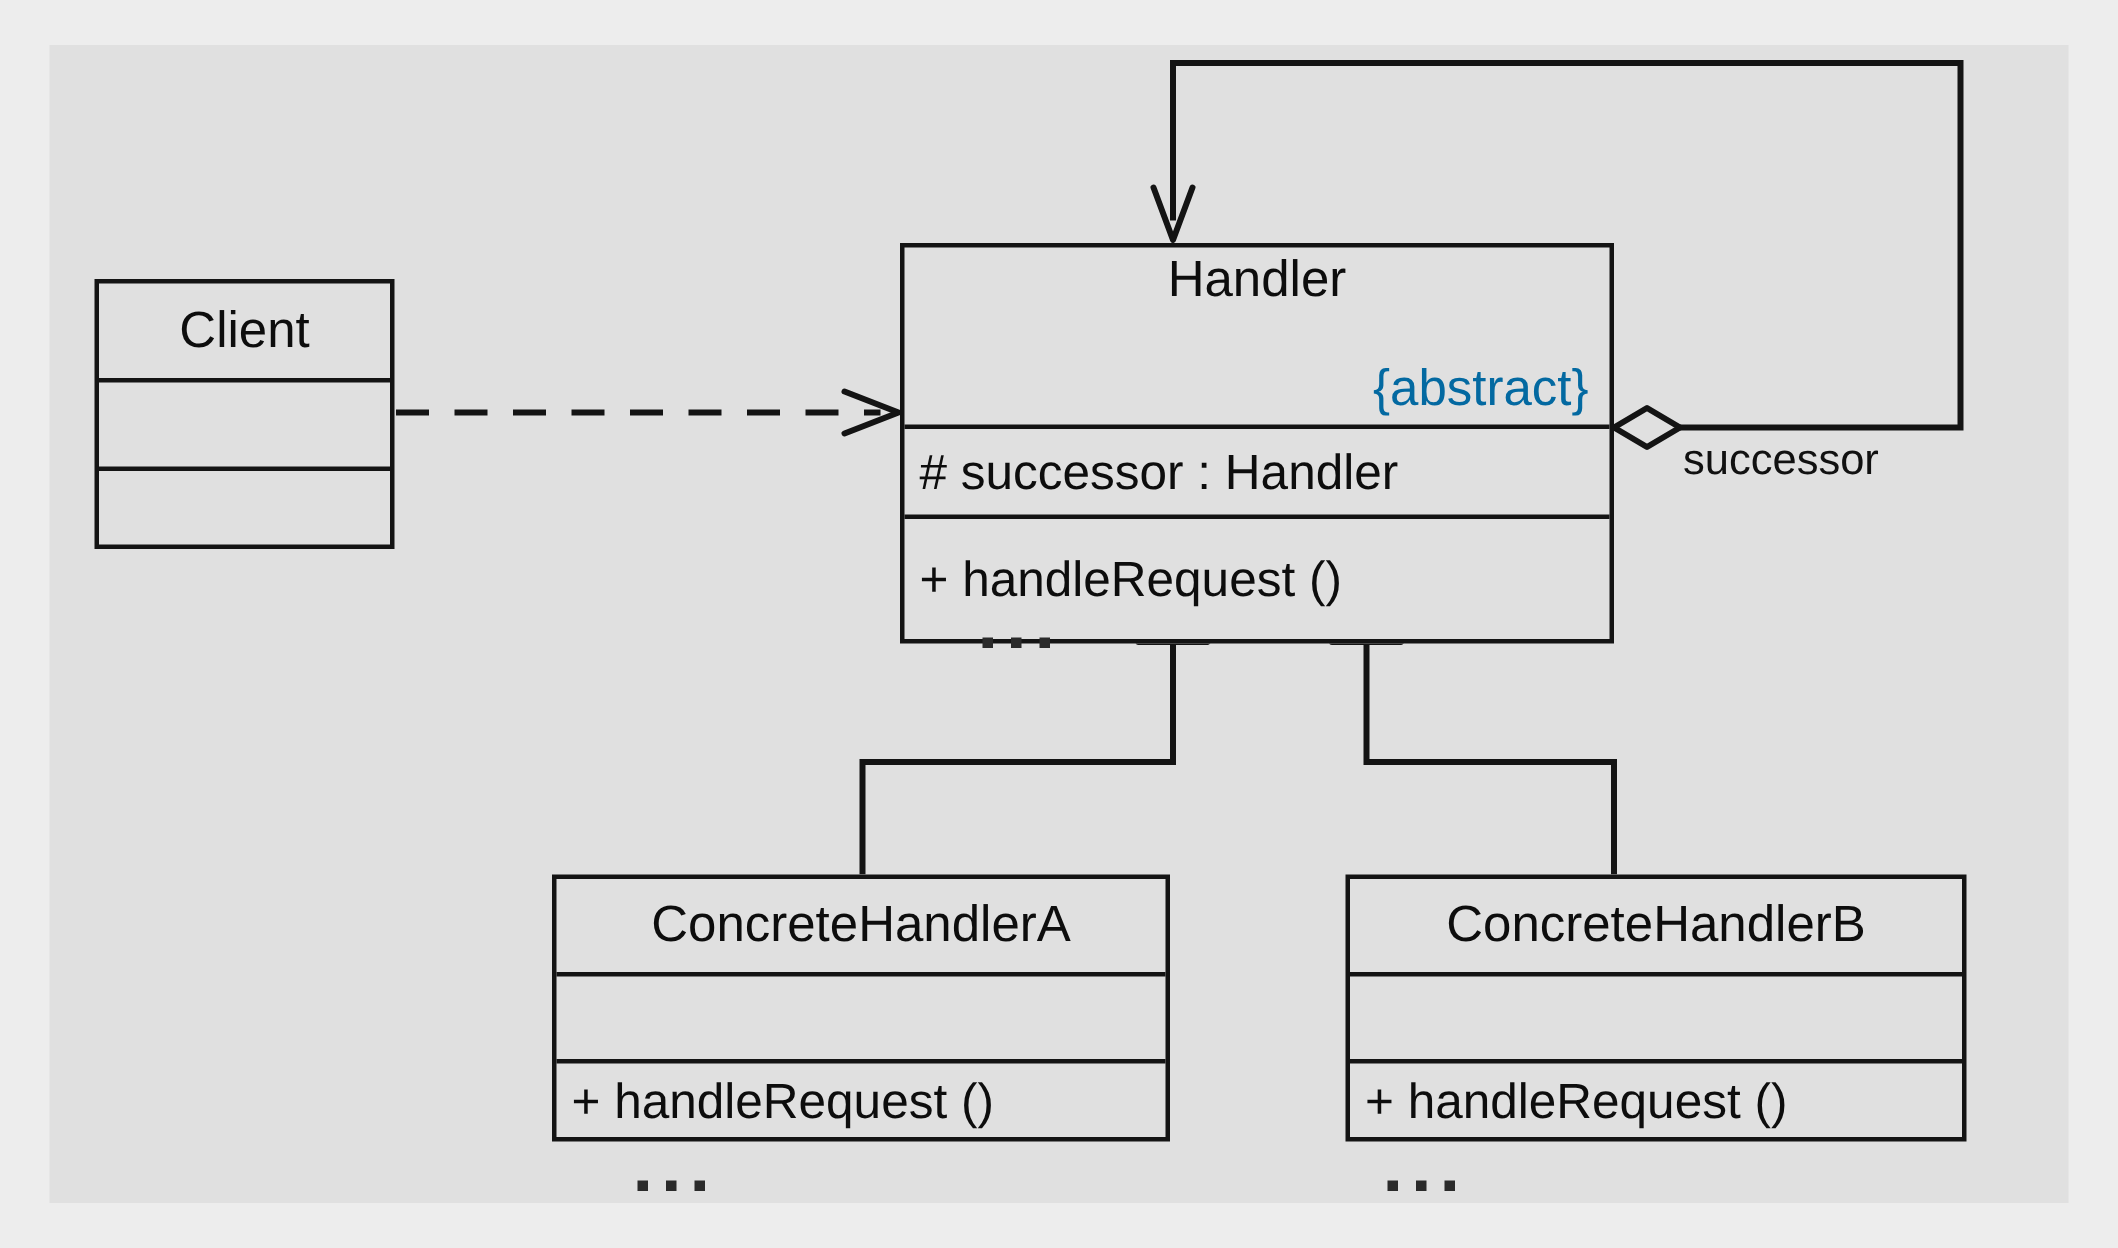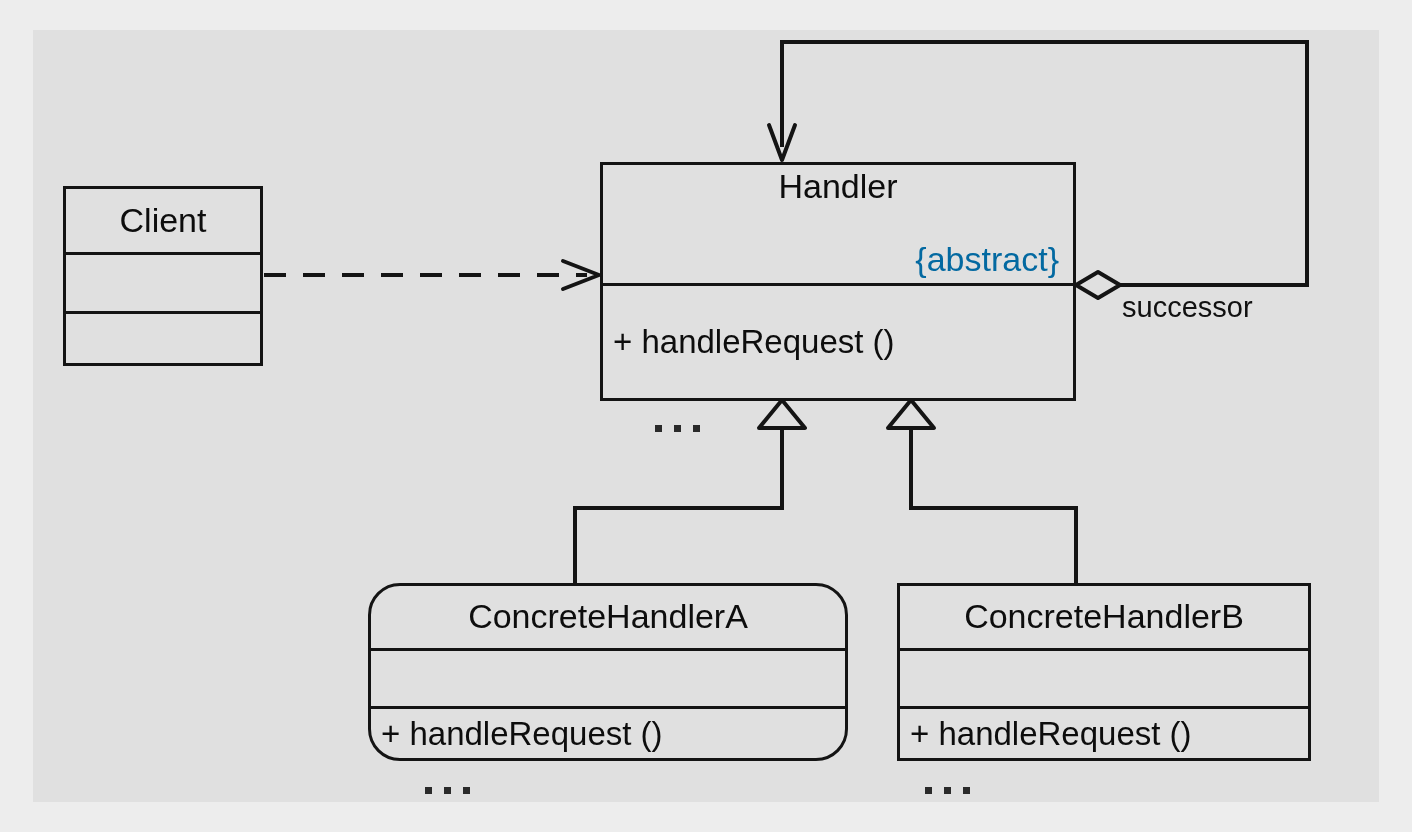--- a/index.html
+++ b/index.html
@@ -72,26 +72,26 @@
     font-size: 34px;
     color: #0369a1;
   }
 
   
   #client-class      { left: 63px;  top: 186px; width: 200px; height: 180px; }
   #client-class .c1  { height: 63px; border-radius: 26px; }
   #client-class .c2  { height: 59px; }
   #client-class .c3  { flex: 1; }
 
-  #handler-class     { left: 600px; top: 162px; width: 476px; height: 239px; }
+  #handler-class     { left: 600px; top: 162px; width: 476px; height: 267px; }
   #handler-class .c1 { height: 118px; display: block; padding-top: 4px; }
   #handler-class .c2 { height: 60px; }
   #handler-class .c3 { flex: 1; }
 
-  #concrete-a-class  { left: 368px; top: 583px; width: 480px; height: 178px; border-radius: 32px; }
+  #concrete-a-class  { left: 368px; top: 583px; width: 412px; height: 178px; }
   #concrete-b-class  { left: 869px; top: 583px; width: 414px; height: 178px; margin-left: 28px; }
   .ch .c1 { height: 62px; }
   .ch .c2 { height: 58px; }
   .ch .c3 { flex: 1; }
 
   
   #connectors {
     position: absolute;
     left: 0; top: 0;
     width: 1412px; height: 832px;
@@ -172,20 +172,23 @@
     <div class="uml-compartment uml-member c3">
       <span></span>
     </div>
   </div>
 
   <div class="uml-class" id="handler-class">
     <div class="uml-compartment uml-name c1">
       <span class="cls-title">Handler</span>
       <span class="abstract-tag">{abstract}</span>
     </div>
+    <div class="uml-compartment uml-member c2">
+      <span>#  successor  :  Handler</span>
+    </div>
     <div class="uml-compartment uml-member c3">
       <span>+  handleRequest ()</span>
     </div>
   </div>
 
   <div class="uml-class ch" id="concrete-a-class">
     <div class="uml-compartment uml-name c1">
       <span class="cls-title">ConcreteHandlerA</span>
     </div>
     <div class="uml-compartment uml-member c2">

